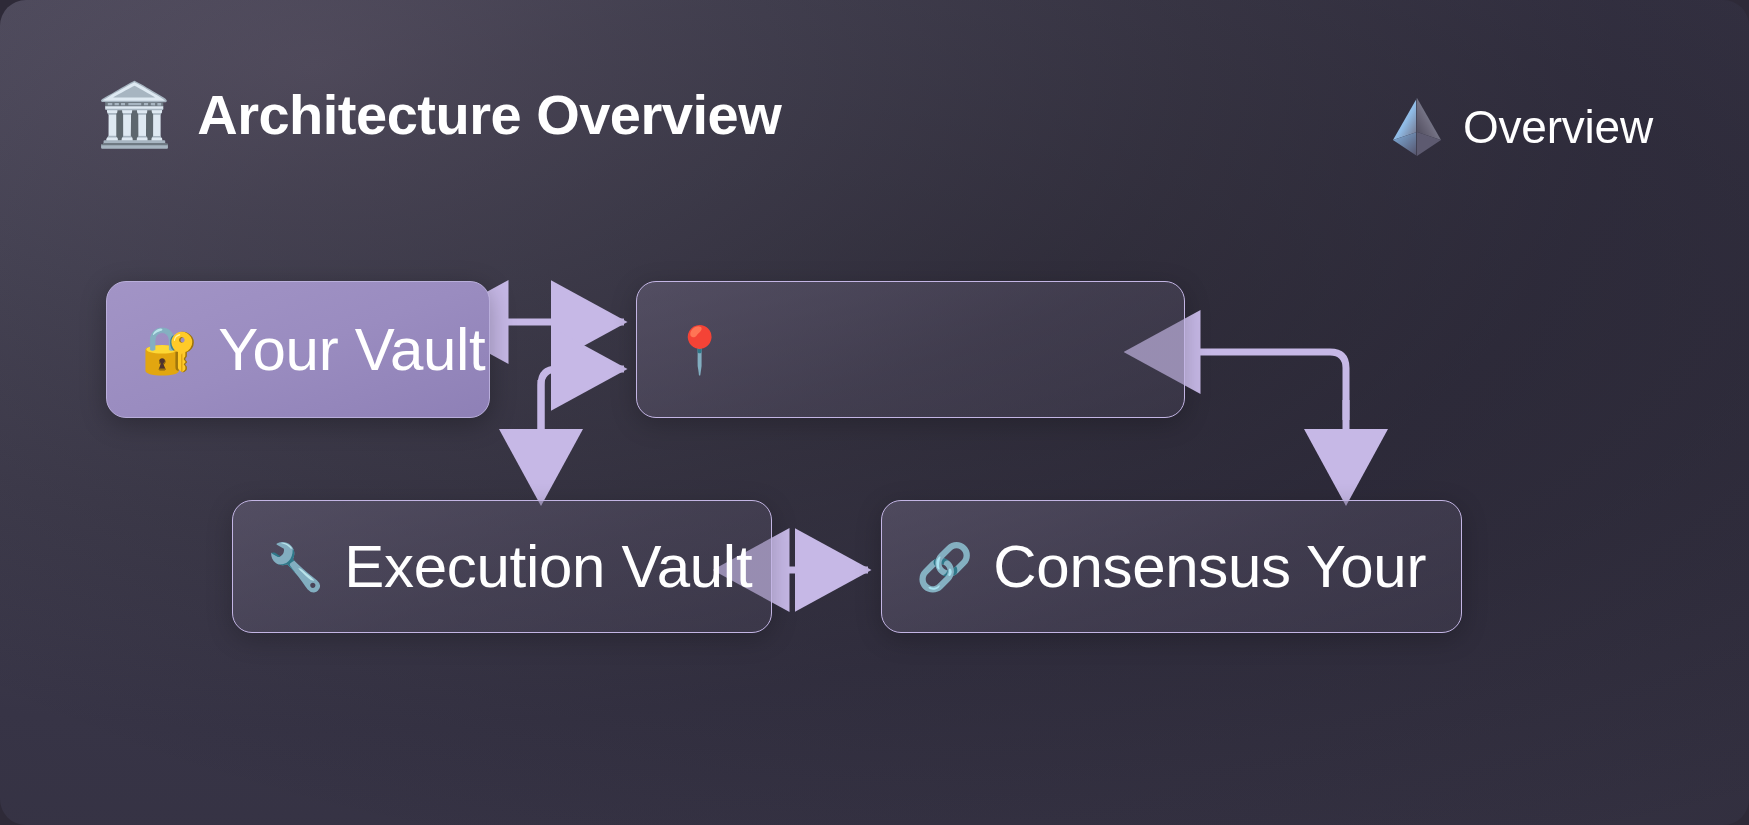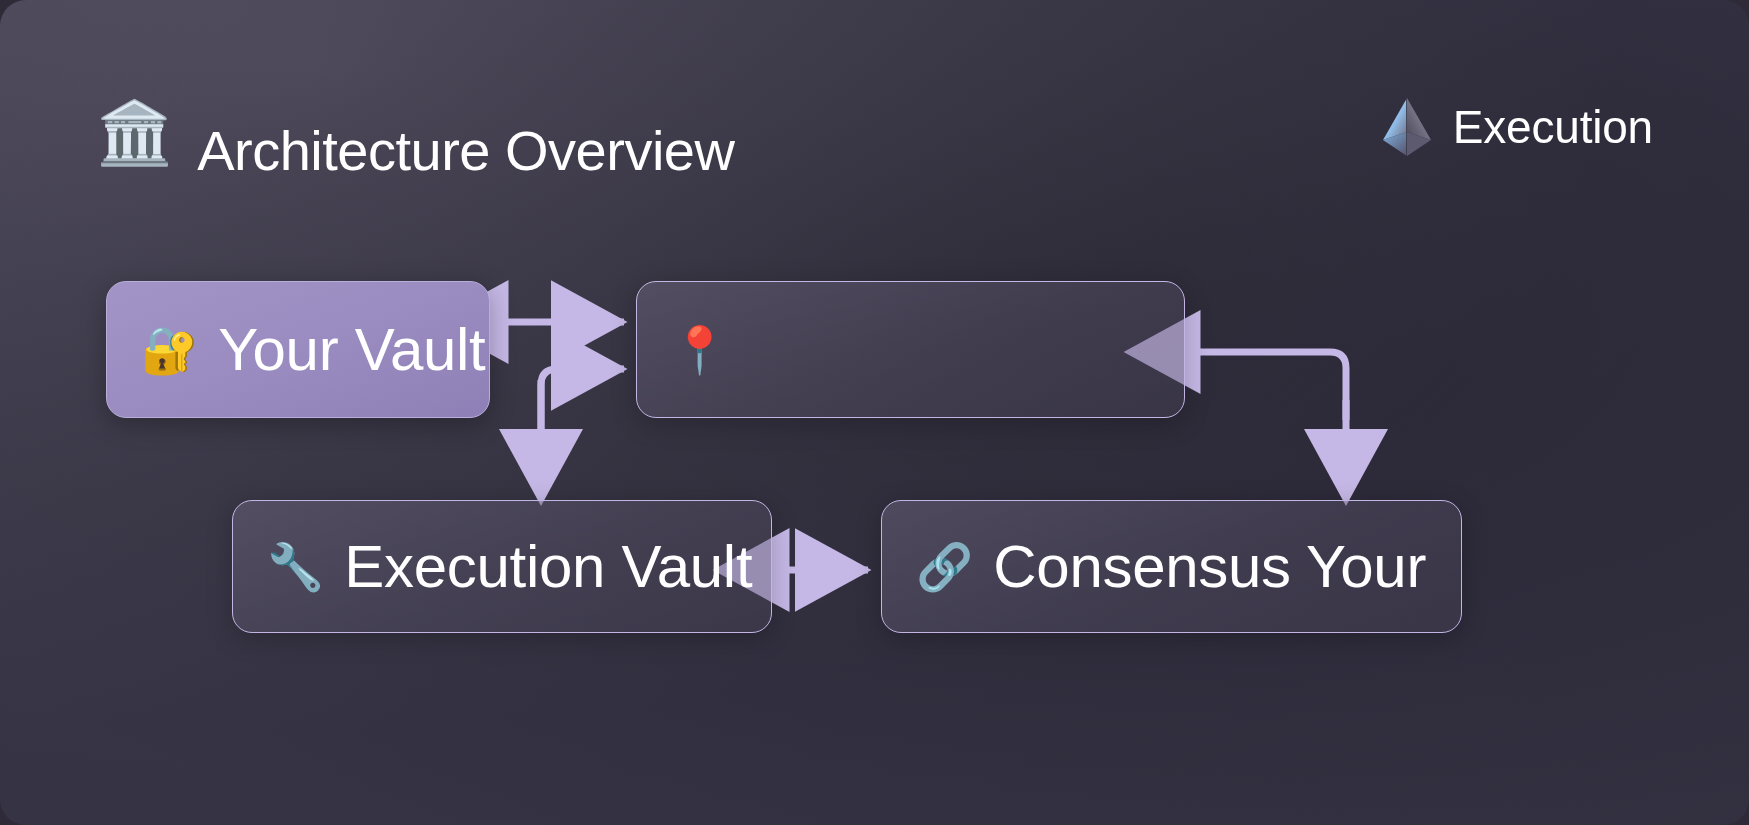--- a/index.html
+++ b/index.html
@@ -14,21 +14,21 @@
   
   #canvas::after{
     content:"";position:absolute;inset:0;pointer-events:none;
     background:radial-gradient(100% 90% at 58% 38%, rgba(20,18,26,.42) 0%, rgba(20,18,26,.22) 45%, rgba(20,18,26,0) 78%);
   }
 
   
   .header{position:absolute;left:0;top:0;width:100%;height:215px;z-index:6;}
   .title-wrap{position:absolute;left:96px;top:82px;display:flex;align-items:center;gap:24px;}
   .title-emoji{font-size:62px;line-height:1;filter:saturate(.6) brightness(1.05);}
-  .title-text{font-size:56px;font-weight:400;color:#ffffff;letter-spacing:-.5px;white-space:nowrap;margin-top:36px;}
+  .title-text{font-size:56px;font-weight:700;color:#ffffff;letter-spacing:-.5px;white-space:nowrap;}
 
   .brand{position:absolute;right:96px;top:96px;display:flex;align-items:center;gap:18px;}
   .brand-text{font-size:46px;font-weight:400;color:#ffffff;letter-spacing:-.2px;white-space:nowrap;}
   .brand-logo{width:56px;height:62px;display:block;}
 
   
   .node{
     position:absolute;display:flex;align-items:center;gap:20px;
     border-radius:20px;box-sizing:border-box;padding:0 34px;z-index:4;
   }
@@ -83,21 +83,21 @@
             <stop offset="0%" stop-color="#7fb0de"></stop>
               <stop offset="100%" stop-color="#55526a"></stop>
           </linearGradient>
         </defs>
         <polygon points="28,2 4,44 28,36" fill="url(#pyL)"></polygon>
         <polygon points="28,2 52,44 28,36" fill="url(#pyR)"></polygon>
         <polygon points="4,44 28,36 28,60" fill="url(#pyB)"></polygon>
         <polygon points="52,44 28,36 28,60" fill="#5d5a70"></polygon>
         <polygon points="28,2 28,60 27,60 27,2" fill="#3c3a4a" opacity=".85"></polygon>
       </svg>
-      <span class="brand-text">Execution</span>
+      <span class="brand-text">Overview</span>
     </div>
   </div>
 
   <svg id="arrows" viewBox="0 0 1749 825">
     <defs>
       <marker id="ahL" markerWidth="12" markerHeight="12" refX="10.5" refY="6" orient="auto" markerUnits="strokeWidth">
         <path d="M11,0 L11,12 L0,6 z" fill="#c6b8e6"></path>
       </marker>
       <marker id="ahR" markerWidth="12" markerHeight="12" refX="10.5" refY="6" orient="auto" markerUnits="strokeWidth">
         <path d="M0,0 L0,12 L11,6 z" fill="#c6b8e6"></path>

